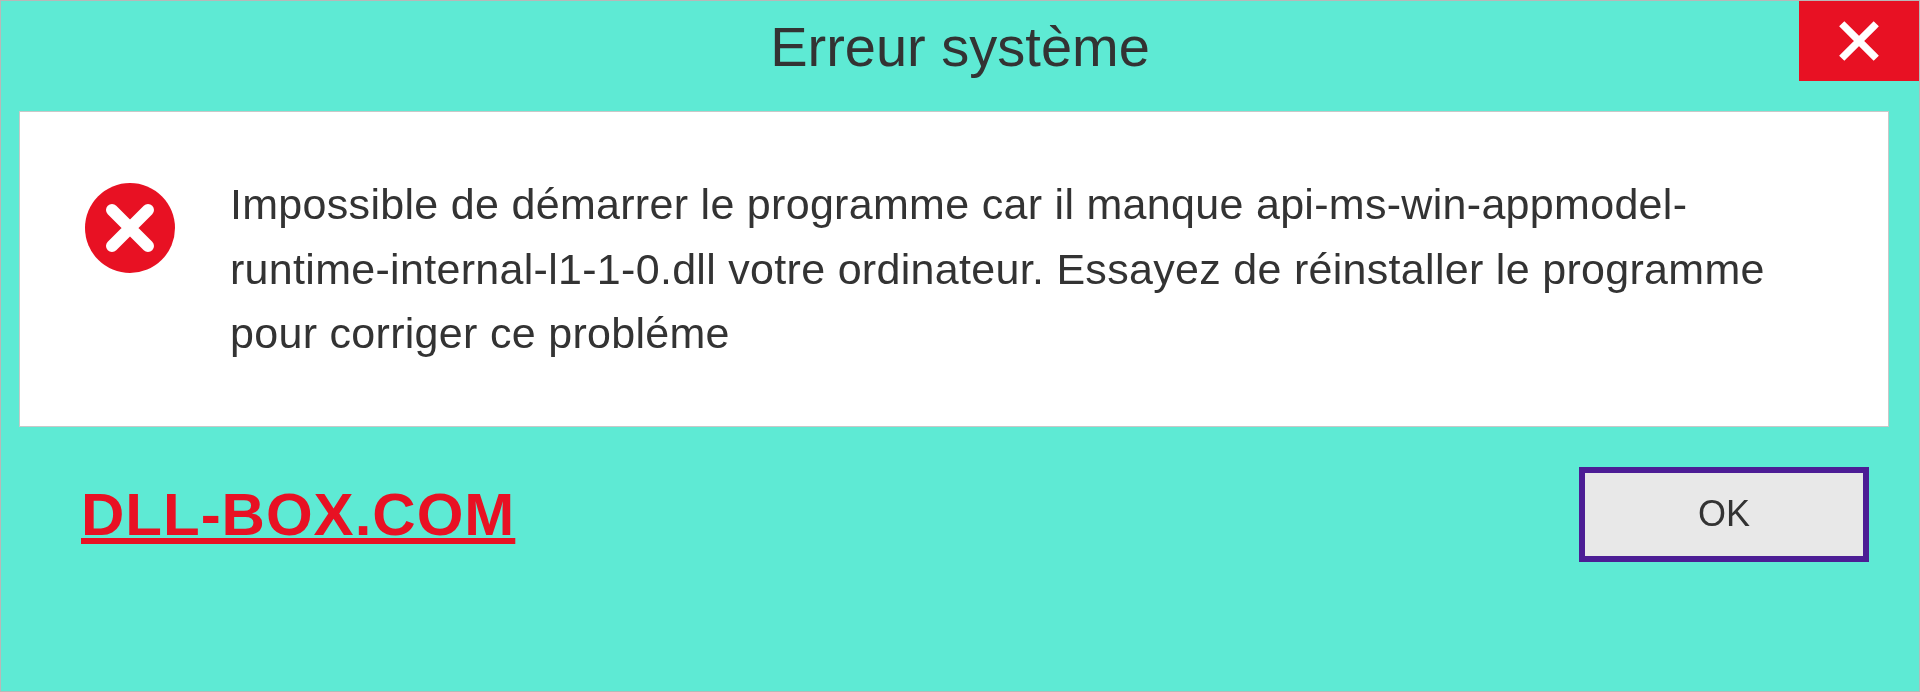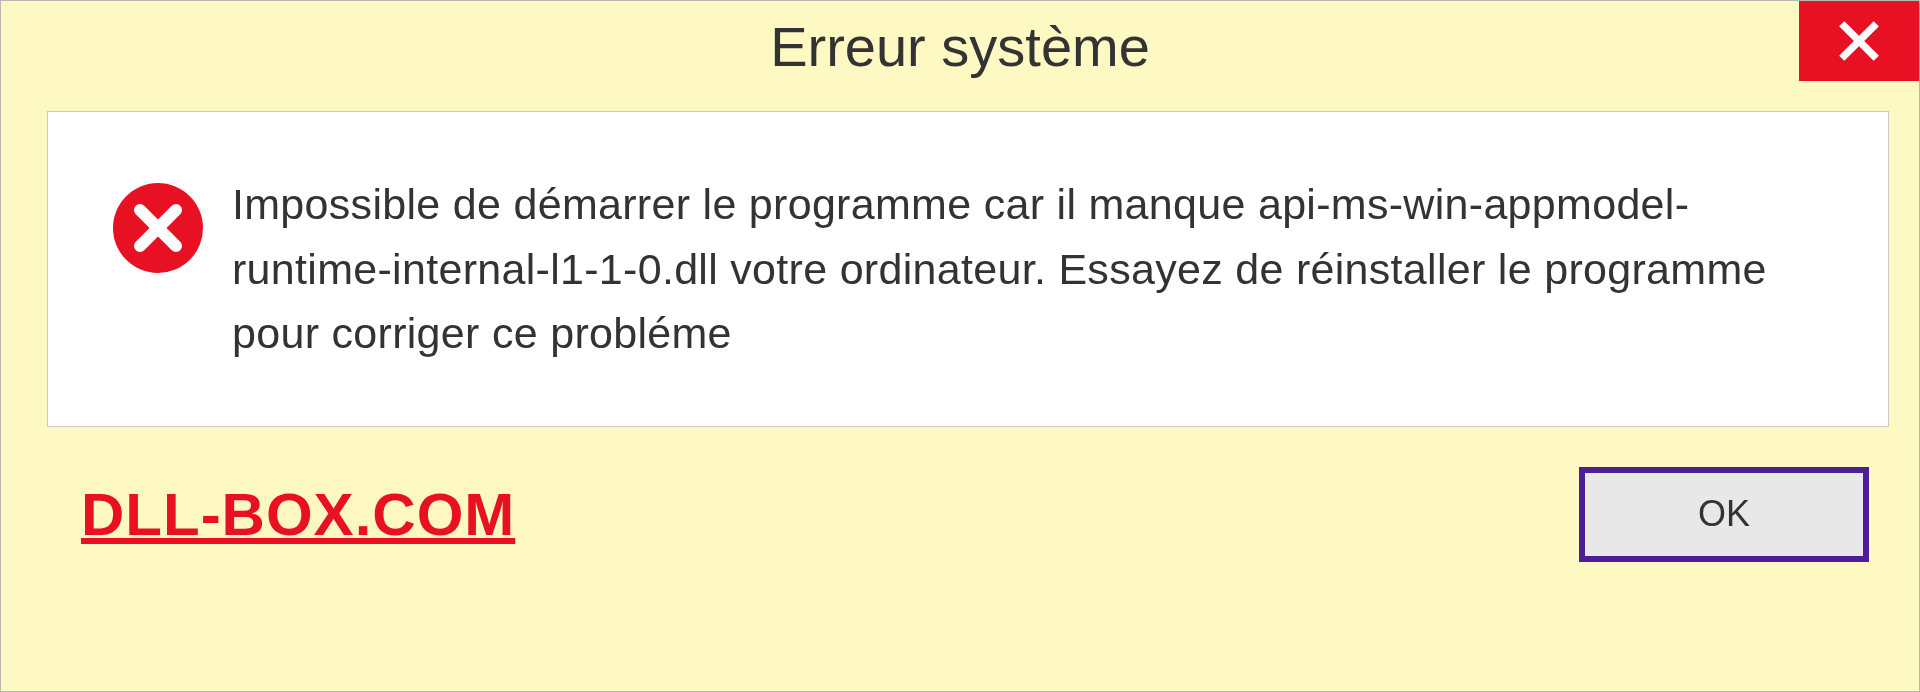--- a/index.html
+++ b/index.html
@@ -10,21 +10,21 @@
     body {
       width: 1920px;
       height: 692px;
       font-family: Arial, "Helvetica Neue", Helvetica, sans-serif;
       background: #f5f5f5;
       position: relative;
     }
     .dialog {
       width: 100%;
       height: 100%;
-      background: #fef9c3;
+      background: #5eead4;
       border: 1px solid #b8b8b8;
     }
     .titlebar {
       height: 90px;
       display: flex;
       align-items: center;
       justify-content: center;
       position: relative;
     }
     .titlebar-title {
@@ -43,27 +43,27 @@
       display: flex;
       align-items: center;
       justify-content: center;
       cursor: pointer;
     }
     .close-btn svg {
       width: 44px;
       height: 44px;
     }
     .content-box {
-      margin: 20px 30px 20px 46px;
+      margin: 20px 30px 20px 18px;
       background: #ffffff;
       border: 1px solid #c8c8c8;
       padding: 60px 52px 60px 60px;
       display: flex;
       align-items: flex-start;
-      gap: 24px;
+      gap: 50px;
     }
     .error-icon {
       flex-shrink: 0;
       width: 100px;
       height: 100px;
       display: flex;
       align-items: center;
       justify-content: center;
       margin-top: 6px;
     }

